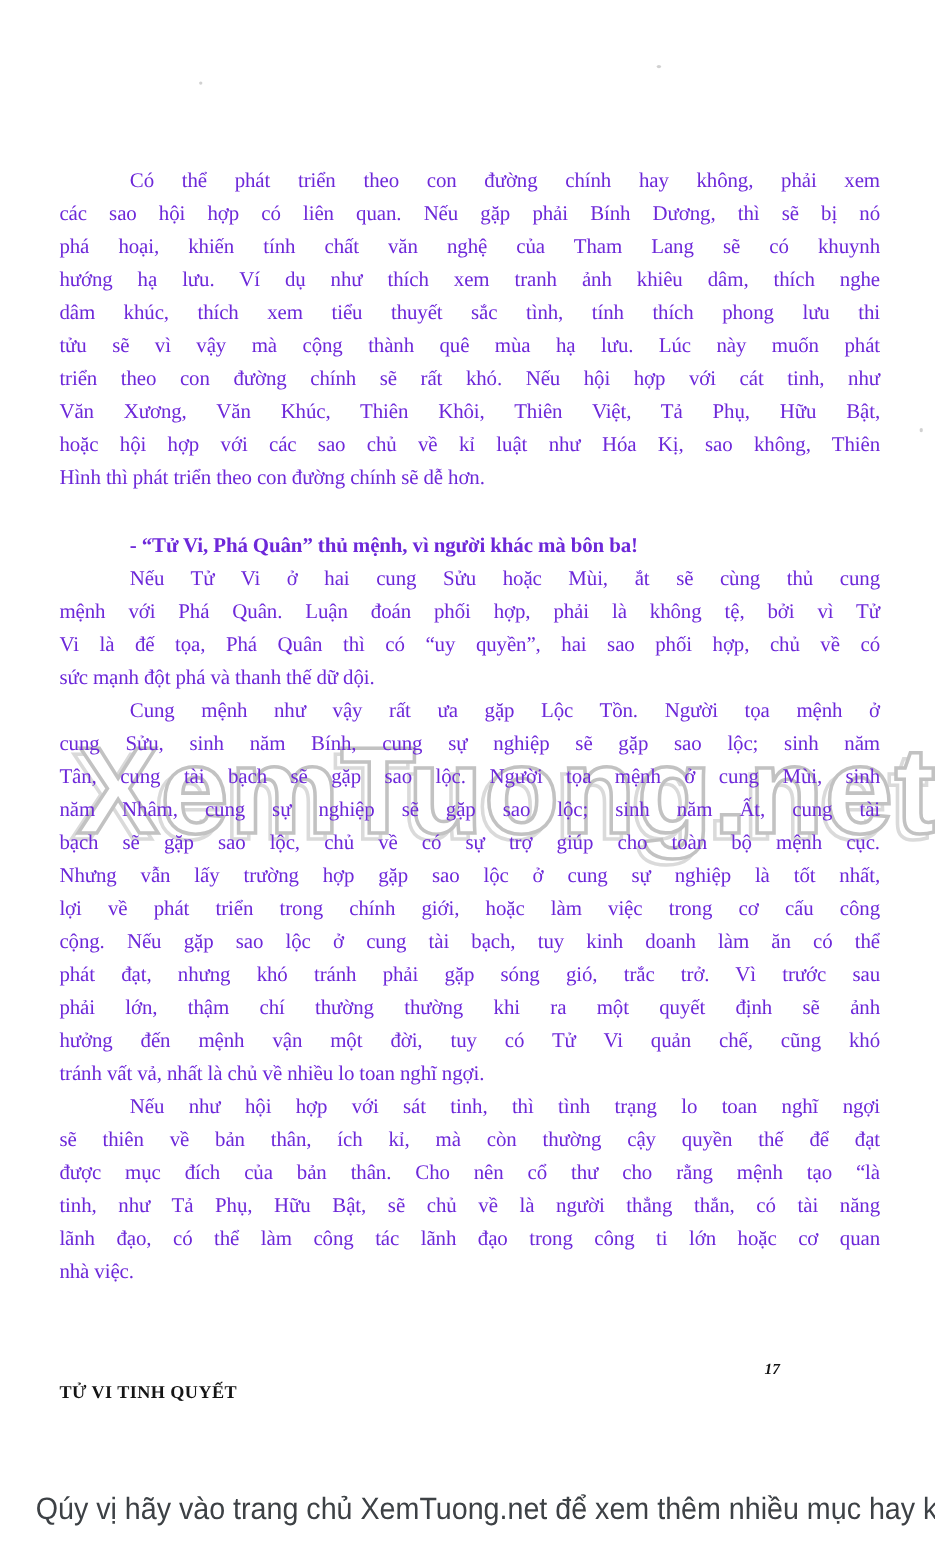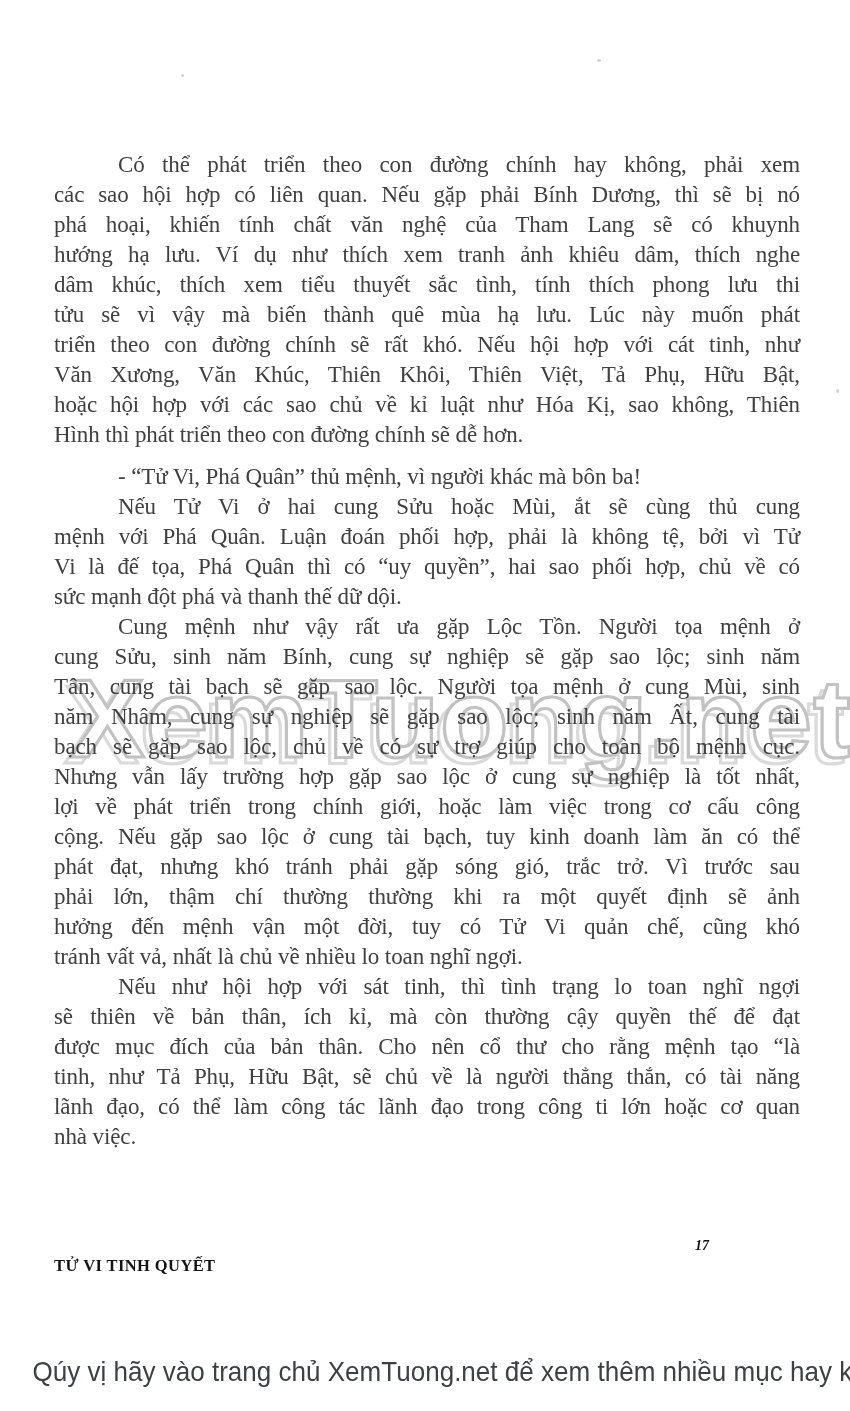--- a/index.html
+++ b/index.html
@@ -21,36 +21,36 @@
     pointer-events: none;
   }
 
   
   #body-text {
     position: absolute;
     left: 54px;
     top: 150px;
     width: 746px;
     z-index: 2;
-    font-size: 23px;
+    font-size: 19px;
     line-height: 30px;
-    color: #404040;
+    color: #6d28d9;
     letter-spacing: -0.1px;
   }
   #body-text .line {
     text-align: justify;
     text-align-last: justify;
     white-space: normal;
   }
   #body-text .line.first { text-indent: 64px; }
   #body-text .line.last  { text-align-last: left; }
   #body-text .heading {
-    font-weight: normal;
+    font-weight: bold;
     padding-left: 64px;
-    margin-top: 12px;
+    margin-top: 32px;
     line-height: 30px;
   }
 
   
   #page-footer {
     position: absolute;
     left: 54px;
     top: 1238px;
     width: 746px;
     height: 30px;
@@ -116,21 +116,21 @@
   <div class="speck" style="left:597px; top:59px; width:4px; height:3px;"></div>
   <div class="speck" style="left:181px; top:74px; width:3px; height:3px;"></div>
   <div class="speck" style="left:836px; top:389px; width:3px; height:4px;"></div>
 
   <div id="body-text">
       <div class="line first">Có thể phát triển theo con đường chính hay không, phải xem</div>
       <div class="line">các sao hội hợp có liên quan. Nếu gặp phải Bính Dương, thì sẽ bị nó</div>
       <div class="line">phá hoại, khiến tính chất văn nghệ của Tham Lang sẽ có khuynh</div>
       <div class="line">hướng hạ lưu. Ví dụ như thích xem tranh ảnh khiêu dâm, thích nghe</div>
       <div class="line">dâm khúc, thích xem tiểu thuyết sắc tình, tính thích phong lưu thi</div>
-      <div class="line">tửu sẽ vì vậy mà biến thành quê mùa hạ lưu. Lúc này muốn phát</div>
+      <div class="line">tửu sẽ vì vậy mà cộng thành quê mùa hạ lưu. Lúc này muốn phát</div>
       <div class="line">triển theo con đường chính sẽ rất khó. Nếu hội hợp với cát tinh, như</div>
       <div class="line">Văn Xương, Văn Khúc, Thiên Khôi, Thiên Việt, Tả Phụ, Hữu Bật,</div>
       <div class="line">hoặc hội hợp với các sao chủ về kỉ luật như Hóa Kị, sao không, Thiên</div>
       <div class="line last">Hình thì phát triển theo con đường chính sẽ dễ hơn.</div>
       <div class="heading">- “Tử Vi, Phá Quân” thủ mệnh, vì người khác mà bôn ba!</div>
       <div class="line first">Nếu Tử Vi ở hai cung Sửu hoặc Mùi, ắt sẽ cùng thủ cung</div>
       <div class="line">mệnh với Phá Quân. Luận đoán phối hợp, phải là không tệ, bởi vì Tử</div>
       <div class="line">Vi là đế tọa, Phá Quân thì có “uy quyền”, hai sao phối hợp, chủ về có</div>
       <div class="line last">sức mạnh đột phá và thanh thế dữ dội.</div>
       <div class="line first">Cung mệnh như vậy rất ưa gặp Lộc Tồn. Người tọa mệnh ở</div>

